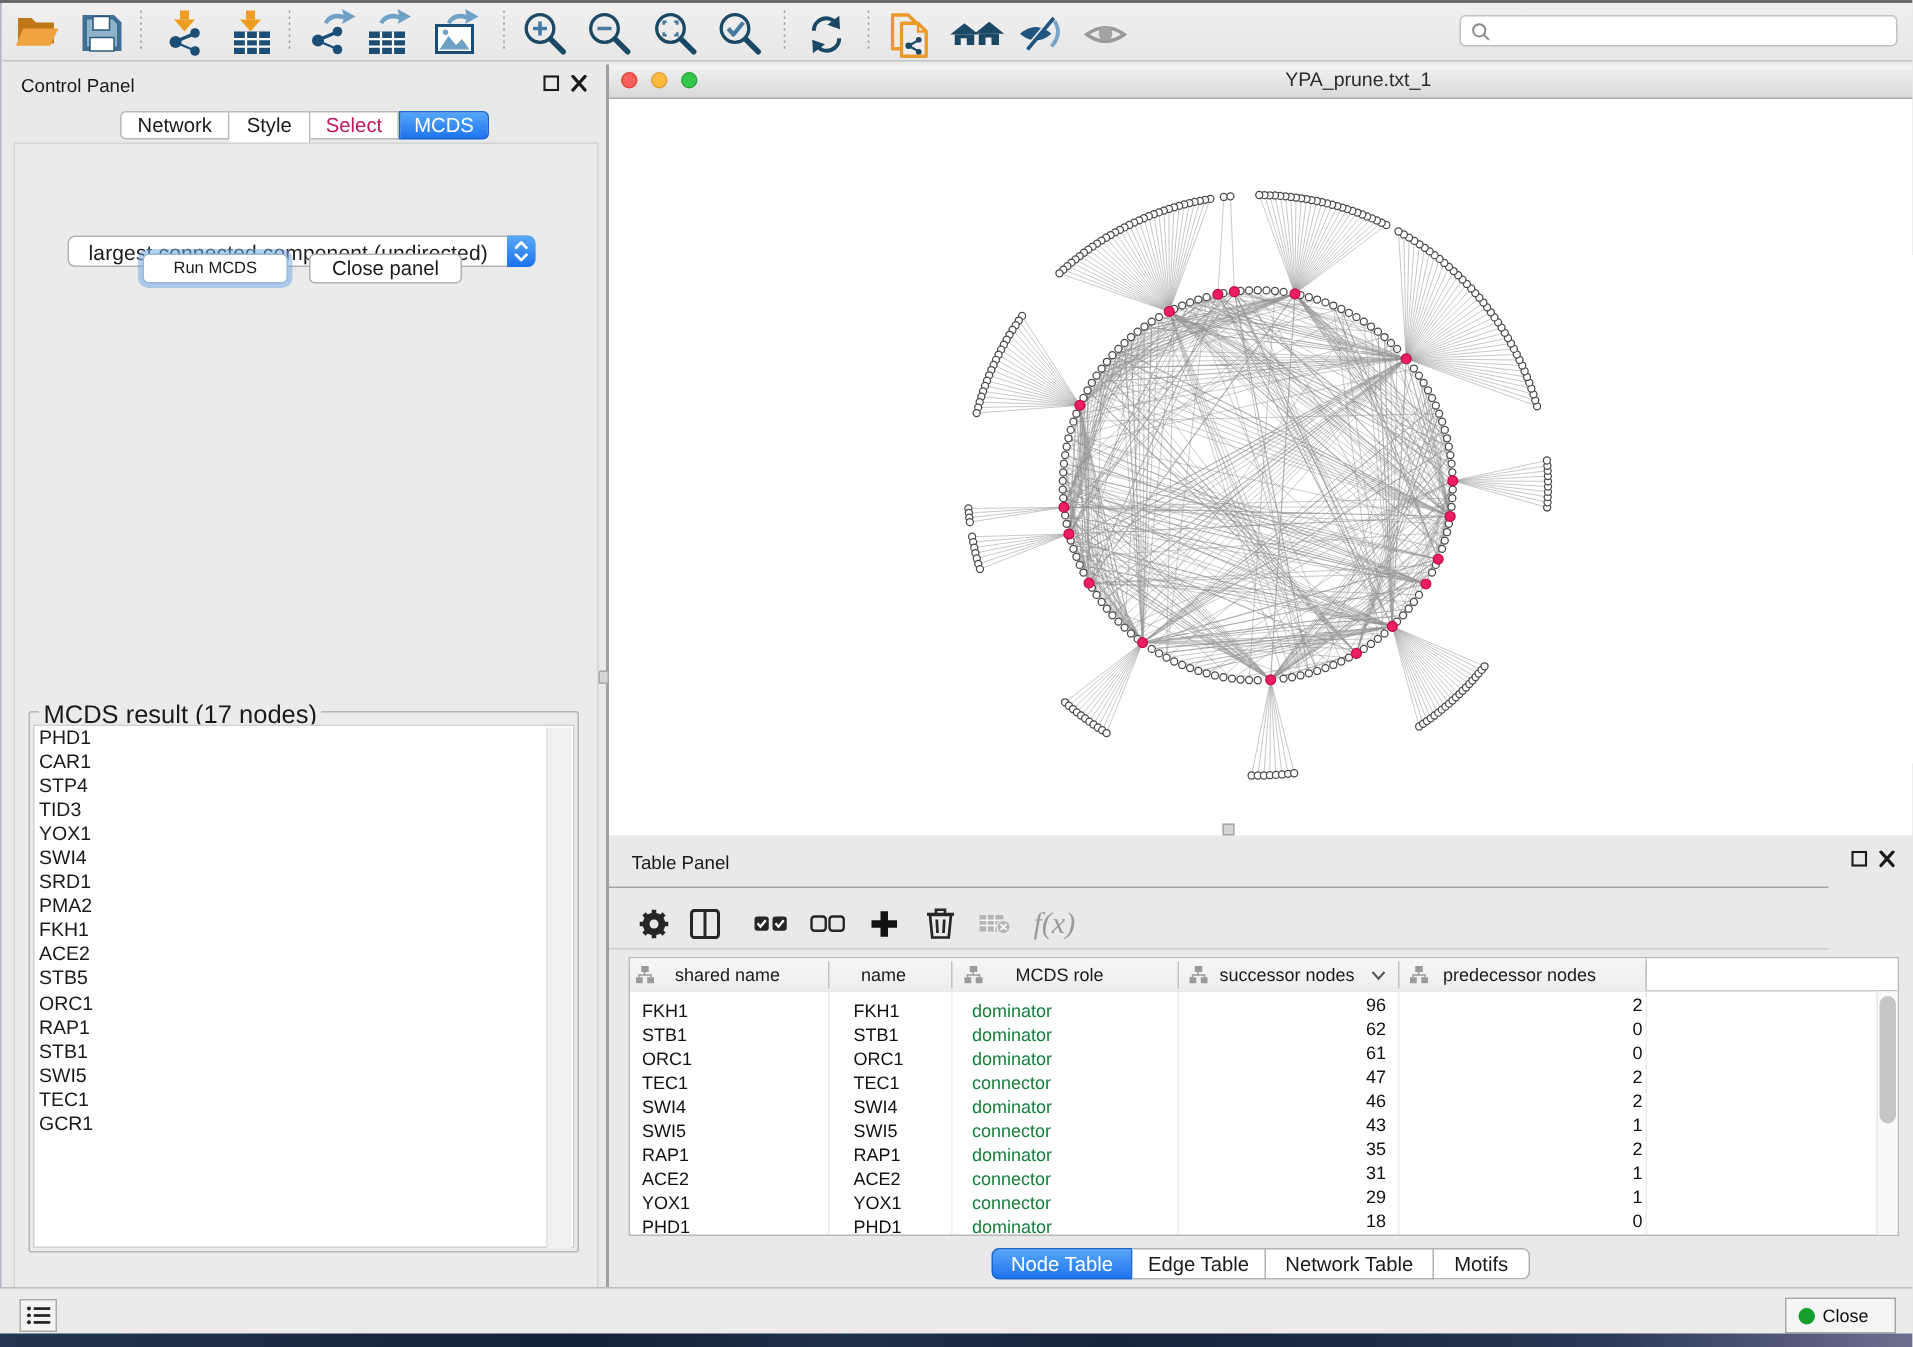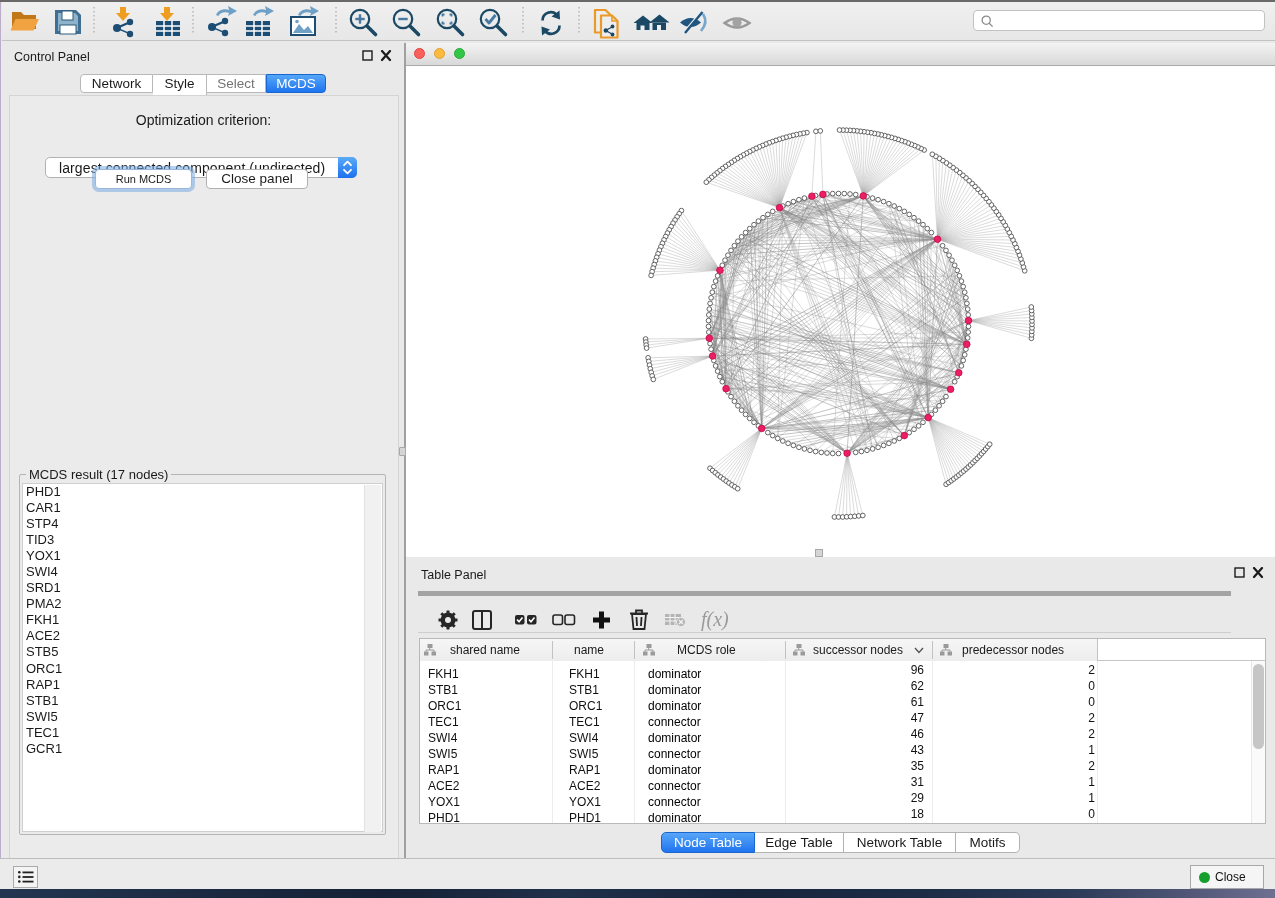--- a/index.html
+++ b/index.html
@@ -165,56 +165,56 @@
 <div class="abs" style="left:2px;top:43px;width:403px;height:815px;background:#e9e9e9;">
   <div class="abs ttl" style="left:12px;top:7px;">Control Panel</div>
   <svg class="abs" style="left:360px;top:7px;" width="32" height="12" viewBox="0 0 32 12">
     <rect x="1" y="1" width="9" height="9" fill="none" stroke="#1a1a1a" stroke-width="1.4"></rect>
     <path d="M20 1L28 10M28 1L20 10" stroke="#1a1a1a" stroke-width="2.2" stroke-linecap="round"></path>
   </svg>
 
   <div class="abs" style="left:78px;top:31px;width:246px;height:19px;font-size:13.5px;">
     <div class="abs" style="left:0;top:0;width:73px;height:19px;background:#fff;border:1px solid #b8b8b8;border-radius:4px 0 0 4px;text-align:center;line-height:17px;color:#1a1a1a;">Network</div>
     <div class="abs" style="left:73px;top:0;width:54px;height:29px;background:#fff;border:1px solid #b8b8b8;border-left:none;text-align:center;line-height:17px;color:#1a1a1a;">Style</div>
-    <div class="abs" style="left:127px;top:0;width:59px;height:19px;background:#fff;border:1px solid #b8b8b8;border-left:none;text-align:center;line-height:17px;color:#737373;">Select</div>
+    <div class="abs" style="left:127px;top:0;width:59px;height:19px;background:#fff;border:1px solid #b8b8b8;border-left:none;text-align:center;line-height:17px;color:#be185d;">Select</div>
     <div class="abs" style="left:186px;top:0;width:60px;height:19px;background:linear-gradient(#55a7f8,#1e74ef);border:1px solid #1a66d0;border-radius:0 4px 4px 0;text-align:center;line-height:17px;color:#fff;">MCDS</div>
   </div>
 
   <div class="abs" style="left:7px;top:52px;width:390px;height:795px;background:#ebebeb;border:1px solid #d4d4d4;border-bottom:none;"></div>
-  <div class="abs" style="left:0;top:69px;width:403px;height:14px;font-size:14px;text-align:center;color:#1a1a1a;"><span style="position:relative;left:0px;">Optimization criterion:</span></div>
 
   <div class="abs" style="left:43px;top:94px;width:312px;height:21px;background:#fff;border:1px solid #b2b2b2;border-radius:5px;font-size:14px;color:#1a1a1a;margin-top:20px;">
     <div style="padding:2px 0 0 13px;letter-spacing:0.1px;">largest connected component (undirected)</div>
     <div class="abs" style="right:-1px;top:-1px;width:19px;height:21px;background:linear-gradient(#5babf8,#1c70ee);border-radius:0 5px 5px 0;">
       <svg width="19" height="21" viewBox="0 0 19 21">
           <path d="M6 8.2L9.5 4.6L13 8.2" fill="none" stroke="#fff" stroke-width="1.8" stroke-linecap="round" stroke-linejoin="round"></path>
           <path d="M6 12.8L9.5 16.4L13 12.8" fill="none" stroke="#fff" stroke-width="1.8" stroke-linecap="round" stroke-linejoin="round"></path>
         </svg>
     </div>
   </div>
 
   <div class="abs" style="left:93px;top:126px;width:97px;height:20px;background:#fff;border:1px solid #9ab8dc;border-radius:4px;box-shadow:0 0 0 3px rgba(121,172,226,0.55);font-size:11px;text-align:center;line-height:18px;color:#1a1a1a;">Run MCDS</div>
   <div class="abs" style="left:204px;top:126px;width:102px;height:20px;background:#fff;border:1px solid #b2b2b2;border-radius:4px;font-size:13.5px;text-align:center;line-height:18px;color:#1a1a1a;">Close panel</div>
 
   <div class="abs" style="left:17px;top:431px;width:367px;height:361px;border:1px solid #b5b5b5;border-radius:2px;"></div>
-  <div class="abs" style="left:24px;top:424px;background:#ebebeb;padding:0 3px;font-size:13px;color:#1a1a1a;">MCDS result (17 nodes)</div>
+  <div class="abs" style="left:24px;top:424px;background:#ebebeb;padding:0 3px;font-size:17px;color:#1a1a1a;">MCDS result (17 nodes)</div>
 
   <div class="abs" style="left:20px;top:440px;width:361px;height:349px;background:#fff;border:1px solid #cfcfcf;">
     <div class="abs" style="right:1px;top:1px;width:17px;height:347px;background:#f1f1f1;border-left:1px solid #e2e2e2;"></div>
     <div style="font-size:13px;color:#1a1a1a;line-height:16.05px;padding:0 0 0 3px;">PHD1<br>CAR1<br>STP4<br>TID3<br>YOX1<br>SWI4<br>SRD1<br>PMA2<br>FKH1<br>ACE2<br>STB5<br>ORC1<br>RAP1<br>STB1<br>SWI5<br>TEC1<br>GCR1</div>
   </div>
 </div>
 
 <div class="abs" style="left:404px;top:43px;width:1.5px;height:815px;background:#a0a0a0;"></div>
 <div class="abs" style="left:399px;top:447px;width:7px;height:9px;background:#d5d5d5;border:1px solid #a8a8a8;border-radius:1px;"></div>
 
 <div class="abs" style="left:406px;top:43px;width:869px;height:23px;background:linear-gradient(#f4f4f4,#d8d8d8);border-bottom:1px solid #aaa;">
   <div class="abs" style="left:8px;top:5px;width:11px;height:11px;border-radius:50%;background:#fb605c;border:1px solid #e0443e;"></div>
   <div class="abs" style="left:28px;top:5px;width:11px;height:11px;border-radius:50%;background:#fcbb3f;border:1px solid #dfa133;"></div>
   <div class="abs" style="left:48px;top:5px;width:11px;height:11px;border-radius:50%;background:#33c748;border:1px solid #2aa838;"></div>
+  <div class="abs" style="left:0;top:2px;width:869px;text-align:center;font-size:13px;color:#2b2b2b;"><span style="position:relative;left:65px;">YPA_prune.txt_1</span></div>
 </div>
 <div class="abs" id="netcanvas" style="left:406px;top:66px;width:869px;height:491px;background:#fff;"><svg width="868" height="491" viewBox="0 0 868 491">
       <path d="M373.5 141.7L400.9 66.6M373.5 141.7L397.4 67.2M373.5 141.7L393.9 67.9M373.5 141.7L390.4 68.6M373.5 141.7L387.0 69.4M373.5 141.7L383.5 70.3M373.5 141.7L380.1 71.2M373.5 141.7L376.7 72.2M373.5 141.7L373.3 73.3M373.5 141.7L369.9 74.4M373.5 141.7L366.5 75.6M373.5 141.7L363.2 76.8M373.5 141.7L359.9 78.1M373.5 141.7L356.6 79.5M373.5 141.7L353.4 80.9M373.5 141.7L350.1 82.4M373.5 141.7L346.9 84.0M373.5 141.7L343.7 85.6M373.5 141.7L340.6 87.2M373.5 141.7L337.5 88.9M373.5 141.7L334.4 90.7M373.5 141.7L331.4 92.5M373.5 141.7L328.3 94.4M373.5 141.7L325.4 96.4M373.5 141.7L322.4 98.4M373.5 141.7L319.5 100.4M373.5 141.7L316.6 102.5M373.5 141.7L313.8 104.7M373.5 141.7L311.0 106.9M373.5 141.7L308.3 109.1M373.5 141.7L305.6 111.4M373.5 141.7L302.9 113.8M373.5 141.7L300.3 116.2M405.9 130.2L409.9 65.3M416.9 128.4L414.3 64.9M457.3 129.9L518.2 84.0M457.3 129.9L515.1 82.5M457.3 129.9L511.9 81.0M457.3 129.9L508.7 79.6M457.3 129.9L505.4 78.3M457.3 129.9L502.2 77.0M457.3 129.9L498.9 75.7M457.3 129.9L495.6 74.6M457.3 129.9L492.2 73.4M457.3 129.9L488.9 72.4M457.3 129.9L485.5 71.4M457.3 129.9L482.1 70.5M457.3 129.9L478.7 69.6M457.3 129.9L475.3 68.8M457.3 129.9L471.9 68.0M457.3 129.9L468.4 67.4M457.3 129.9L465.0 66.7M457.3 129.9L461.5 66.2M457.3 129.9L458.0 65.7M457.3 129.9L454.5 65.3M457.3 129.9L451.0 64.9M457.3 129.9L447.5 64.6M457.3 129.9L444.0 64.3M457.3 129.9L440.5 64.2M457.3 129.9L437.0 64.1M457.3 129.9L433.5 64.0M531.5 173.2L618.7 204.8M531.5 173.2L617.5 200.9M531.5 173.2L616.3 196.9M531.5 173.2L614.9 193.0M531.5 173.2L613.5 189.1M531.5 173.2L612.0 185.3M531.5 173.2L610.4 181.5M531.5 173.2L608.8 177.7M531.5 173.2L607.0 174.0M531.5 173.2L605.2 170.3M531.5 173.2L603.3 166.6M531.5 173.2L601.3 163.0M531.5 173.2L599.3 159.4M531.5 173.2L597.2 155.9M531.5 173.2L595.0 152.4M531.5 173.2L592.7 148.9M531.5 173.2L590.3 145.6M531.5 173.2L587.9 142.2M531.5 173.2L585.4 138.9M531.5 173.2L582.9 135.7M531.5 173.2L580.2 132.5M531.5 173.2L577.5 129.4M531.5 173.2L574.8 126.3M531.5 173.2L571.9 123.3M531.5 173.2L569.0 120.4M531.5 173.2L566.1 117.5M531.5 173.2L563.1 114.7M531.5 173.2L560.0 111.9M531.5 173.2L556.9 109.3M531.5 173.2L553.7 106.6M531.5 173.2L550.4 104.1M531.5 173.2L547.1 101.6M531.5 173.2L543.8 99.2M531.5 173.2L540.4 96.9M531.5 173.2L536.9 94.6M531.5 173.2L533.4 92.4M531.5 173.2L529.9 90.3M531.5 173.2L526.3 88.3M562.5 254.6L625.4 272.3M562.5 254.6L625.7 268.9M562.5 254.6L625.8 265.4M562.5 254.6L626.0 261.9M562.5 254.6L626.0 258.4M562.5 254.6L626.0 254.9M562.5 254.6L625.9 251.4M562.5 254.6L625.8 247.9M562.5 254.6L625.6 244.5M562.5 254.6L625.3 241.0M522.2 351.6L540.1 418.3M522.2 351.6L542.7 416.5M522.2 351.6L545.3 414.7M522.2 351.6L547.8 412.9M522.2 351.6L550.3 411.0M522.2 351.6L552.8 409.1M522.2 351.6L555.2 407.1M522.2 351.6L557.6 405.1M522.2 351.6L560.0 403.1M522.2 351.6L562.3 401.0M522.2 351.6L564.6 398.9M522.2 351.6L566.9 396.7M522.2 351.6L569.1 394.5M522.2 351.6L571.3 392.3M522.2 351.6L573.5 390.0M522.2 351.6L575.6 387.7M522.2 351.6L577.7 385.4M522.2 351.6L579.7 383.0M522.2 351.6L581.8 380.6M522.2 351.6L583.7 378.2M441.1 387.2L428.4 451.0M441.1 387.2L432.5 451.0M441.1 387.2L436.6 451.0M441.1 387.2L440.6 450.8M441.1 387.2L444.6 450.6M441.1 387.2L448.7 450.3M441.1 387.2L452.7 449.9M441.1 387.2L456.8 449.5M355.7 362.4L304.0 402.2M355.7 362.4L306.6 404.5M355.7 362.4L309.3 406.7M355.7 362.4L311.9 408.9M355.7 362.4L314.7 411.0M355.7 362.4L317.4 413.0M355.7 362.4L320.2 415.1M355.7 362.4L323.0 417.0M355.7 362.4L325.9 419.0M355.7 362.4L328.8 420.8M355.7 362.4L331.7 422.7M306.6 290.0L242.1 291.8M306.6 290.0L242.8 295.4M306.6 290.0L243.5 299.1M306.6 290.0L244.3 302.7M306.6 290.0L245.2 306.3M306.6 290.0L246.2 309.9M306.6 290.0L247.3 313.4M303.3 272.2L239.6 273.0M303.3 272.2L239.9 276.0M303.3 272.2L240.2 279.1M303.3 272.2L240.6 282.1M313.9 204.2L275.4 144.6M313.9 204.2L273.2 147.7M313.9 204.2L271.1 150.8M313.9 204.2L269.0 154.0M313.9 204.2L267.0 157.2M313.9 204.2L265.1 160.5M313.9 204.2L263.2 163.8M313.9 204.2L261.4 167.1M313.9 204.2L259.7 170.5M313.9 204.2L258.0 173.9M313.9 204.2L256.4 177.3M313.9 204.2L254.9 180.7M313.9 204.2L253.4 184.2M313.9 204.2L252.0 187.8M313.9 204.2L250.7 191.3M313.9 204.2L249.4 194.9M313.9 204.2L248.2 198.5M313.9 204.2L247.1 202.1M313.9 204.2L246.1 205.7M313.9 204.2L245.1 209.4" stroke="#a6a6a6" stroke-width="0.55" fill="none" opacity="0.75"></path>
       <path d="M373.5 141.7L548.7 315.7M373.5 141.7L551.2 310.6M373.5 141.7L557.2 294.4M373.5 141.7L558.7 288.8M373.5 141.7L559.9 283.2M373.5 141.7L561.7 271.9M373.5 141.7L562.2 266.1M373.5 141.7L562.5 260.4M373.5 141.7L562.2 248.9M373.5 141.7L560.9 237.4M373.5 141.7L558.7 226.2M373.5 141.7L449.7 386.4M373.5 141.7L455.4 385.5M373.5 141.7L461.0 384.3M373.5 141.7L466.6 382.9M373.5 141.7L472.1 381.3M405.9 130.2L555.4 299.9M405.9 130.2L557.2 294.4M405.9 130.2L316.3 199.3M405.9 130.2L311.6 209.8M405.9 130.2L331.9 175.2M405.9 130.2L328.4 179.7M405.9 130.2L529.4 344.2M405.9 130.2L533.1 339.8M416.9 128.4L512.6 155.1M416.9 128.4L508.0 151.7M416.9 128.4L517.0 356.3M416.9 128.4L525.4 348.4M416.9 128.4L461.0 384.3M416.9 128.4L309.6 215.1M416.9 128.4L307.8 220.6M457.3 129.9L561.7 271.9M457.3 129.9L562.2 266.1M457.3 129.9L561.7 243.1M457.3 129.9L560.9 237.4M457.3 129.9L559.9 231.8M457.3 129.9L348.0 158.7M457.3 129.9L343.7 162.6M457.3 129.9L339.6 166.6M457.3 129.9L331.9 175.2M457.3 129.9L321.9 189.2M457.3 129.9L319.0 194.2M531.5 173.2L339.6 166.6M531.5 173.2L335.6 170.8M531.5 173.2L331.9 175.2M531.5 173.2L325.0 184.4M531.5 173.2L319.0 194.2M531.5 173.2L316.3 199.3M531.5 173.2L311.6 209.8M531.5 173.2L313.8 310.6M531.5 173.2L316.3 315.7M531.5 173.2L321.9 325.8M531.5 173.2L331.9 339.8M531.5 173.2L335.6 344.2M531.5 173.2L339.6 348.4M531.5 173.2L343.7 352.4M531.5 173.2L348.0 356.3M531.5 173.2L352.4 359.9M531.5 173.2L361.8 366.6M531.5 173.2L426.7 127.6M531.5 173.2L421.0 128.0M531.5 173.2L409.6 129.5M531.5 173.2L398.4 132.1M531.5 173.2L392.9 133.7M531.5 173.2L376.8 140.0M531.5 173.2L361.8 148.4M562.5 254.6L548.7 315.7M562.5 254.6L551.2 310.6M562.5 254.6L553.4 209.8M562.5 254.6L551.2 204.4M562.5 254.6L525.4 348.4M562.5 254.6L529.4 344.2M562.5 254.6L533.1 339.8M562.5 254.6L536.6 335.3M562.5 254.6L343.7 352.4M562.5 254.6L348.0 356.3M562.5 254.6L352.4 359.9M562.5 254.6L361.8 366.6M560.8 278.3L331.9 175.2M560.8 278.3L328.4 179.7M560.8 278.3L325.0 184.4M560.8 278.3L321.9 189.2M560.8 278.3L319.0 194.2M560.8 278.3L316.3 199.3M560.8 278.3L546.0 194.2M560.8 278.3L543.1 189.2M560.8 278.3L536.6 179.7M560.8 278.3L525.4 166.6M560.8 278.3L521.3 162.6M560.8 278.3L392.9 133.7M560.8 278.3L387.4 135.6M560.8 278.3L382.1 137.7M552.8 306.8L303.3 243.1M552.8 306.8L302.5 254.6M552.8 306.8L302.5 260.4M544.6 323.3L302.8 248.9M544.6 323.3L302.5 254.6M544.6 323.3L305.1 283.2M544.6 323.3L307.8 220.6M544.6 323.3L305.1 231.8M522.2 351.6L302.8 248.9M522.2 351.6L302.5 254.6M522.2 351.6L302.5 260.4M522.2 351.6L304.1 277.6M522.2 351.6L305.1 283.2M522.2 351.6L309.6 299.9M522.2 351.6L311.6 305.2M522.2 351.6L316.3 315.7M522.2 351.6L371.7 372.4M522.2 351.6L376.8 375.0M522.2 351.6L387.4 379.4M522.2 351.6L525.4 166.6M522.2 351.6L521.3 162.6M522.2 351.6L508.0 151.7M522.2 351.6L503.2 148.4M498.3 369.6L555.4 215.1M498.3 369.6L548.7 199.3M498.3 369.6L546.0 194.2M498.3 369.6L543.1 189.2M498.3 369.6L331.9 175.2M498.3 369.6L321.9 189.2M441.1 387.2L304.1 237.4M441.1 387.2L303.3 243.1M441.1 387.2L302.8 248.9M441.1 387.2L302.5 260.4M441.1 387.2L302.8 266.1M441.1 387.2L305.1 283.2M441.1 387.2L311.6 305.2M441.1 387.2L540.0 330.6M441.1 387.2L551.2 310.6M441.1 387.2L555.4 299.9M441.1 387.2L557.2 294.4M441.1 387.2L558.7 288.8M441.1 387.2L559.9 283.2M441.1 387.2L561.7 271.9M441.1 387.2L562.2 266.1M441.1 387.2L562.2 248.9M441.1 387.2L561.7 243.1M441.1 387.2L559.9 231.8M441.1 387.2L558.7 226.2M355.7 362.4L376.8 140.0M355.7 362.4L366.7 145.4M355.7 362.4L357.0 151.7M355.7 362.4L352.4 155.1M355.7 362.4L339.6 166.6M355.7 362.4L558.7 226.2M355.7 362.4L557.2 220.6M355.7 362.4L555.4 215.1M355.7 362.4L553.4 209.8M355.7 362.4L548.7 199.3M355.7 362.4L302.5 260.4M355.7 362.4L305.1 283.2M355.7 362.4L307.8 294.4M355.7 362.4L313.8 310.6M355.7 362.4L316.3 315.7M355.7 362.4L493.3 372.4M355.7 362.4L503.2 366.6M355.7 362.4L508.0 363.3M355.7 362.4L512.6 359.9M355.7 362.4L517.0 356.3M355.7 362.4L525.4 348.4M320.0 322.7L302.8 248.9M320.0 322.7L536.6 335.3M320.0 322.7L540.0 330.6M320.0 322.7L548.7 315.7M320.0 322.7L551.2 310.6M306.6 290.0L409.6 129.5M306.6 290.0L398.4 132.1M306.6 290.0L392.9 133.7M306.6 290.0L328.4 179.7M306.6 290.0L325.0 184.4M306.6 290.0L321.9 189.2M306.6 290.0L316.3 199.3M303.3 272.2L559.9 283.2M303.3 272.2L561.7 271.9M303.3 272.2L562.2 266.1M303.3 272.2L472.1 133.7M303.3 272.2L466.6 132.1M303.3 272.2L361.8 148.4M303.3 272.2L357.0 151.7M303.3 272.2L348.0 158.7M313.9 204.2L421.0 128.0M313.9 204.2L409.6 129.5M313.9 204.2L392.9 133.7M313.9 204.2L387.4 135.6M313.9 204.2L382.1 137.7M313.9 204.2L376.8 140.0M313.9 204.2L366.7 145.4M313.9 204.2L361.8 148.4M313.9 204.2L357.0 151.7M313.9 204.2L321.9 325.8M313.9 204.2L325.0 330.6M313.9 204.2L328.4 335.3M313.9 204.2L331.9 339.8M313.9 204.2L335.6 344.2M313.9 204.2L339.6 348.4M309.6 215.1L517.0 158.7M376.8 140.0L371.7 372.4M555.4 215.1L551.2 310.6M493.3 142.6L409.6 129.5M426.7 387.4L444.0 128.0M557.2 294.4L449.7 386.4M488.2 140.0L328.4 179.7M561.7 271.9L503.2 366.6M557.2 220.6L392.9 133.7M557.2 220.6L488.2 140.0M348.0 356.3L498.3 145.4M536.6 179.7L305.1 231.8M387.4 379.4L562.2 266.1M426.7 127.6L517.0 356.3M521.3 162.6L335.6 344.2M328.4 179.7L325.0 330.6M398.4 382.9L559.9 283.2M366.7 145.4L512.6 155.1M302.5 260.4L517.0 356.3M560.9 237.4L409.6 385.5M415.3 386.4L493.3 372.4M449.7 128.6L543.1 189.2M415.3 386.4L305.1 283.2M555.4 299.9L303.3 243.1M536.6 179.7L477.6 379.4M548.7 315.7L517.0 158.7M339.6 166.6L536.6 335.3M432.5 127.5L540.0 330.6M306.3 226.2L533.1 339.8M339.6 166.6L493.3 372.4M517.0 158.7L421.0 128.0M398.4 132.1L555.4 215.1M302.5 254.6L438.3 127.6M382.1 137.7L304.1 237.4M512.6 359.9L482.9 137.7M357.0 151.7L343.7 352.4M488.2 140.0L517.0 356.3M398.4 132.1L472.1 381.3M306.3 226.2L559.9 283.2M348.0 158.7L472.1 133.7M559.9 283.2L508.0 151.7M472.1 133.7L335.6 170.8M311.6 305.2L558.7 288.8M321.9 325.8L409.6 129.5M540.0 184.4L562.2 248.9M561.7 271.9L466.6 382.9M398.4 382.9L548.7 315.7M553.4 209.8L309.6 215.1M512.6 359.9L316.3 199.3M472.1 381.3L366.7 145.4M449.7 128.6L325.0 184.4M307.8 220.6L325.0 330.6M488.2 375.0L387.4 135.6M371.7 372.4L557.2 220.6M302.8 248.9L493.3 142.6M303.3 243.1L482.9 377.3M455.4 385.5L331.9 339.8M306.3 226.2L525.4 166.6M316.3 315.7L357.0 151.7M558.7 288.8L415.3 386.4M472.1 133.7L387.4 135.6M398.4 132.1L371.7 372.4M304.1 237.4L313.8 310.6M562.2 266.1L488.2 375.0" stroke="#9d9d9d" stroke-width="0.6" fill="none" opacity="0.6"></path>
       <path d="M373.5 141.7L555.4 299.9M373.5 141.7L561.7 243.1M373.5 141.7L559.9 231.8M416.9 128.4L466.6 382.9M457.3 129.9L562.5 260.4M457.3 129.9L562.2 248.9M457.3 129.9L558.7 226.2M457.3 129.9L357.0 151.7M457.3 129.9L352.4 155.1M457.3 129.9L335.6 170.8M457.3 129.9L328.4 179.7M457.3 129.9L325.0 184.4M531.5 173.2L328.4 179.7M531.5 173.2L321.9 189.2M531.5 173.2L307.8 294.4M531.5 173.2L309.6 299.9M531.5 173.2L311.6 305.2M531.5 173.2L325.0 330.6M531.5 173.2L328.4 335.3M531.5 173.2L387.4 135.6M531.5 173.2L382.1 137.7M531.5 173.2L366.7 145.4M531.5 173.2L357.0 151.7M562.5 254.6L555.4 299.9M560.8 278.3L339.6 166.6M560.8 278.3L335.6 170.8M560.8 278.3L540.0 184.4M560.8 278.3L398.4 132.1M552.8 306.8L302.8 248.9M552.8 306.8L488.2 140.0M552.8 306.8L482.9 137.7M544.6 323.3L302.5 260.4M544.6 323.3L302.8 266.1M544.6 323.3L304.1 277.6M544.6 323.3L306.3 226.2M544.6 323.3L304.1 237.4M522.2 351.6L302.8 266.1M522.2 351.6L307.8 294.4M522.2 351.6L313.8 310.6M522.2 351.6L361.8 366.6M522.2 351.6L366.7 369.6M522.2 351.6L382.1 377.3M522.2 351.6L392.9 381.3M522.2 351.6L517.0 158.7M522.2 351.6L512.6 155.1M498.3 369.6L553.4 209.8M498.3 369.6L551.2 204.4M498.3 369.6L328.4 179.7M498.3 369.6L325.0 184.4M498.3 369.6L319.0 194.2M441.1 387.2L302.5 254.6M441.1 387.2L304.1 277.6M441.1 387.2L307.8 294.4M441.1 387.2L309.6 299.9M441.1 387.2L313.8 310.6M441.1 387.2L548.7 315.7M441.1 387.2L562.5 260.4M441.1 387.2L560.9 237.4M355.7 362.4L361.8 148.4M355.7 362.4L348.0 158.7M355.7 362.4L343.7 162.6M355.7 362.4L559.9 231.8M355.7 362.4L551.2 204.4M355.7 362.4L302.8 266.1M355.7 362.4L304.1 277.6M355.7 362.4L309.6 299.9M355.7 362.4L311.6 305.2M355.7 362.4L529.4 344.2M355.7 362.4L533.1 339.8M320.0 322.7L303.3 243.1M320.0 322.7L302.5 254.6M320.0 322.7L319.0 194.2M320.0 322.7L316.3 199.3M320.0 322.7L311.6 209.8M306.6 290.0L387.4 135.6M306.6 290.0L339.6 166.6M306.6 290.0L335.6 170.8M306.6 290.0L331.9 175.2M306.6 290.0L319.0 194.2M306.6 290.0L311.6 209.8M303.3 272.2L352.4 155.1M303.3 272.2L343.7 162.6M313.9 204.2L398.4 132.1M313.9 204.2L316.3 315.7M313.9 204.2L343.7 352.4M313.9 204.2L348.0 356.3M373.5 141.7L405.9 130.2M373.5 141.7L416.9 128.4M405.9 130.2L562.5 254.6M405.9 130.2L522.2 351.6M405.9 130.2L320.0 322.7M416.9 128.4L560.8 278.3M416.9 128.4L522.2 351.6M416.9 128.4L306.6 290.0M457.3 129.9L560.8 278.3M457.3 129.9L441.1 387.2M457.3 129.9L320.0 322.7M531.5 173.2L560.8 278.3M531.5 173.2L522.2 351.6M562.5 254.6L552.8 306.8M560.8 278.3L544.6 323.3M560.8 278.3L306.6 290.0M560.8 278.3L303.3 272.2M552.8 306.8L441.1 387.2M552.8 306.8L355.7 362.4M544.6 323.3L522.2 351.6M544.6 323.3L355.7 362.4M498.3 369.6L441.1 387.2M498.3 369.6L306.6 290.0M355.7 362.4L320.0 322.7M320.0 322.7L306.6 290.0" stroke="#858585" stroke-width="0.75" fill="none" opacity="0.65"></path>
       <g fill="#fff" stroke="#4a4a4a" stroke-width="0.85">
         <circle cx="432.5" cy="127.5" r="2.35"></circle>
         <circle cx="438.3" cy="127.6" r="2.35"></circle>
         <circle cx="444.0" cy="128.0" r="2.35"></circle>
         <circle cx="449.7" cy="128.6" r="2.35"></circle>
@@ -536,21 +536,21 @@
         <circle cx="313.9" cy="204.2" r="3.3"></circle>
       </g>
     </svg></div>
 
 <div class="abs" style="left:406px;top:558px;width:869px;height:300px;background:#e9e9e9;">
   <div class="abs ttl" style="left:15px;top:10px;">Table Panel</div>
   <svg class="abs" style="left:828px;top:9px;" width="32" height="12" viewBox="0 0 32 12">
     <rect x="1" y="1" width="9" height="9" fill="none" stroke="#1a1a1a" stroke-width="1.4"></rect>
     <path d="M20 1L28 10M28 1L20 10" stroke="#1a1a1a" stroke-width="2.2" stroke-linecap="round"></path>
   </svg>
-  <div class="abs" style="left:12px;top:33px;width:813px;height:42px;border-top:5px solid #a3a3a3;border-bottom:1px solid #cecece;" id="tabletools">
+  <div class="abs" style="left:0;top:33px;width:813px;height:42px;border-top:1px solid #a3a3a3;border-bottom:1px solid #cecece;" id="tabletools">
   <svg width="869" height="42" viewBox="0 0 869 42">
 
   <g fill="#262626">
           <circle cx="30" cy="24" r="7.5"></circle>
           <g stroke="#262626" stroke-width="3">
             <line x1="30" y1="14.5" x2="30" y2="33.5"></line>
             <line x1="20.5" y1="24" x2="39.5" y2="24"></line>
             <line x1="23.3" y1="17.3" x2="36.7" y2="30.7"></line>
             <line x1="23.3" y1="30.7" x2="36.7" y2="17.3"></line>
           </g>
@@ -652,21 +652,21 @@
           <line x1="132.5" y1="0" x2="132.5" y2="162"></line>
           <line x1="214.5" y1="0" x2="214.5" y2="162"></line>
           <line x1="365.5" y1="0" x2="365.5" y2="162"></line>
           <line x1="512.5" y1="0" x2="512.5" y2="162"></line>
           <line x1="677.5" y1="0" x2="677.5" y2="162"></line>
         </g>
     </svg>
 
     <div class="abs" style="left:8px;top:26.5px;font-size:12px;color:#111;line-height:16.1px;">FKH1<br>STB1<br>ORC1<br>TEC1<br>SWI4<br>SWI5<br>RAP1<br>ACE2<br>YOX1<br>PHD1</div>
     <div class="abs" style="left:149px;top:26.5px;font-size:12px;color:#111;line-height:16.1px;">FKH1<br>STB1<br>ORC1<br>TEC1<br>SWI4<br>SWI5<br>RAP1<br>ACE2<br>YOX1<br>PHD1</div>
-    <div class="abs" style="left:228px;top:26.5px;font-size:12px;color:#000000;line-height:16.1px;">dominator<br>dominator<br>dominator<br>connector<br>dominator<br>connector<br>dominator<br>connector<br>connector<br>dominator</div>
+    <div class="abs" style="left:228px;top:26.5px;font-size:12px;color:#15803d;line-height:16.1px;">dominator<br>dominator<br>dominator<br>connector<br>dominator<br>connector<br>dominator<br>connector<br>connector<br>dominator</div>
     <div class="abs" style="left:404px;top:23px;width:100px;font-size:12px;color:#111;line-height:16px;text-align:right;">96<br>62<br>61<br>47<br>46<br>43<br>35<br>31<br>29<br>18</div>
     <div class="abs" style="left:575px;top:23px;width:100px;font-size:12px;color:#111;line-height:16px;text-align:right;">2<br>0<br>0<br>2<br>2<br>1<br>2<br>1<br>1<br>0</div>
 
     <div class="abs" style="left:831px;top:22px;width:14px;height:162px;background:#fafafa;border-left:1px solid #e8e8e8;"></div>
     <div class="abs" style="left:832.5px;top:25px;width:11px;height:85px;background:#c6c6c6;border-radius:6px;"></div>
   </div>
 
   <div class="abs" style="left:255px;top:274px;width:359px;height:21px;font-size:13.5px;">
     <div class="abs" style="left:0;top:0;width:94px;height:21px;background:linear-gradient(#58a6f8,#1f74ef);border:1px solid #1a66d0;border-radius:5px 0 0 5px;color:#fff;text-align:center;line-height:19px;">Node Table</div>
     <div class="abs" style="left:94px;top:0;width:89px;height:21px;background:#fff;border:1px solid #b2b2b2;border-left:none;color:#1a1a1a;text-align:center;line-height:19px;">Edge Table</div>

